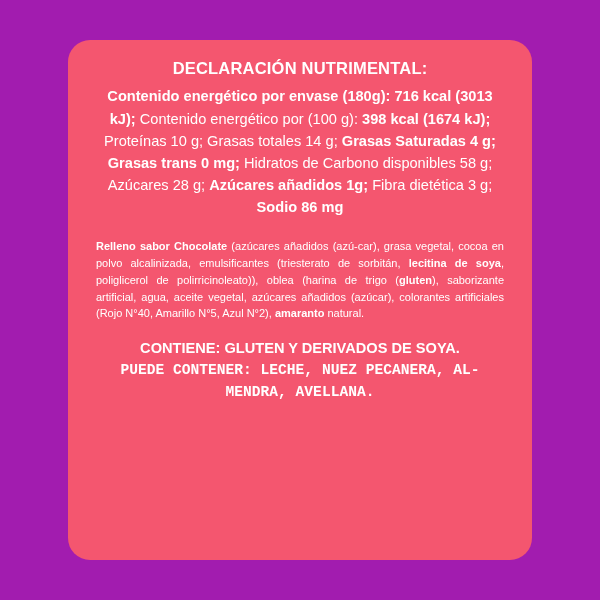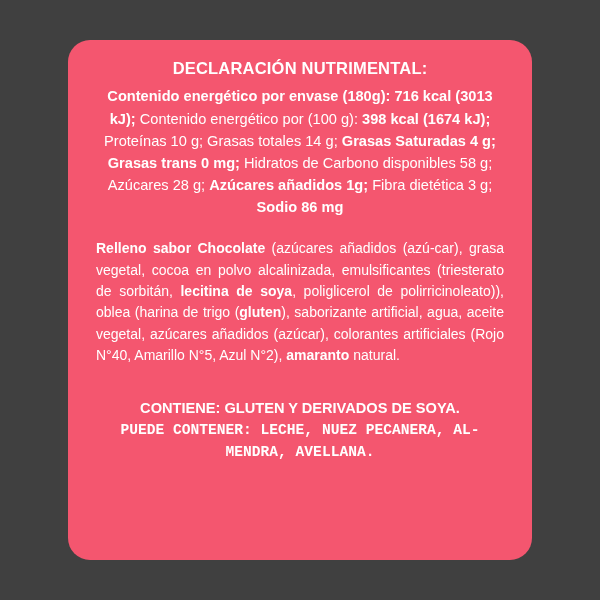--- a/index.html
+++ b/index.html
@@ -7,21 +7,21 @@
     margin: 0;
     padding: 0;
     width: 600px;
     height: 600px;
     background: #F4123C;
     font-family: "Liberation Sans", sans-serif;
   }
   #root {
     width: 600px;
     height: 600px;
-    background: #404040;
+    background: #a21caf;
     position: relative;
     display: flex;
     align-items: flex-start;
     justify-content: center;
   }
   .panel {
     position: absolute;
     left: 68px;
     top: 40px;
     width: 464px;
@@ -46,28 +46,28 @@
     margin: 4px;
   }
   .nutrition {
     padding: 0 6px;
   }
   b { font-weight: bold; }
   .sec-gap { height: 16px; }
   .ingredients-body {
     text-align: justify;
     text-align-last: left;
-    font-size: 14px;
+    font-size: 11px;
     line-height: 1.52;
     margin: 0;
     padding: 0 2px;
     hyphens: manual;
   }
   .warning {
-    margin: 16px;
+    margin: 0;
     padding: 0 2px;
     text-align: center;
     font-weight: bold;
     font-size: 14.6px;
     line-height: 1.5;
   }
   .warning .line1 { display: block; }
   .warning .line2 { display: block; font-family: Liberation Mono, monospace; }
 </style>
 </head>

